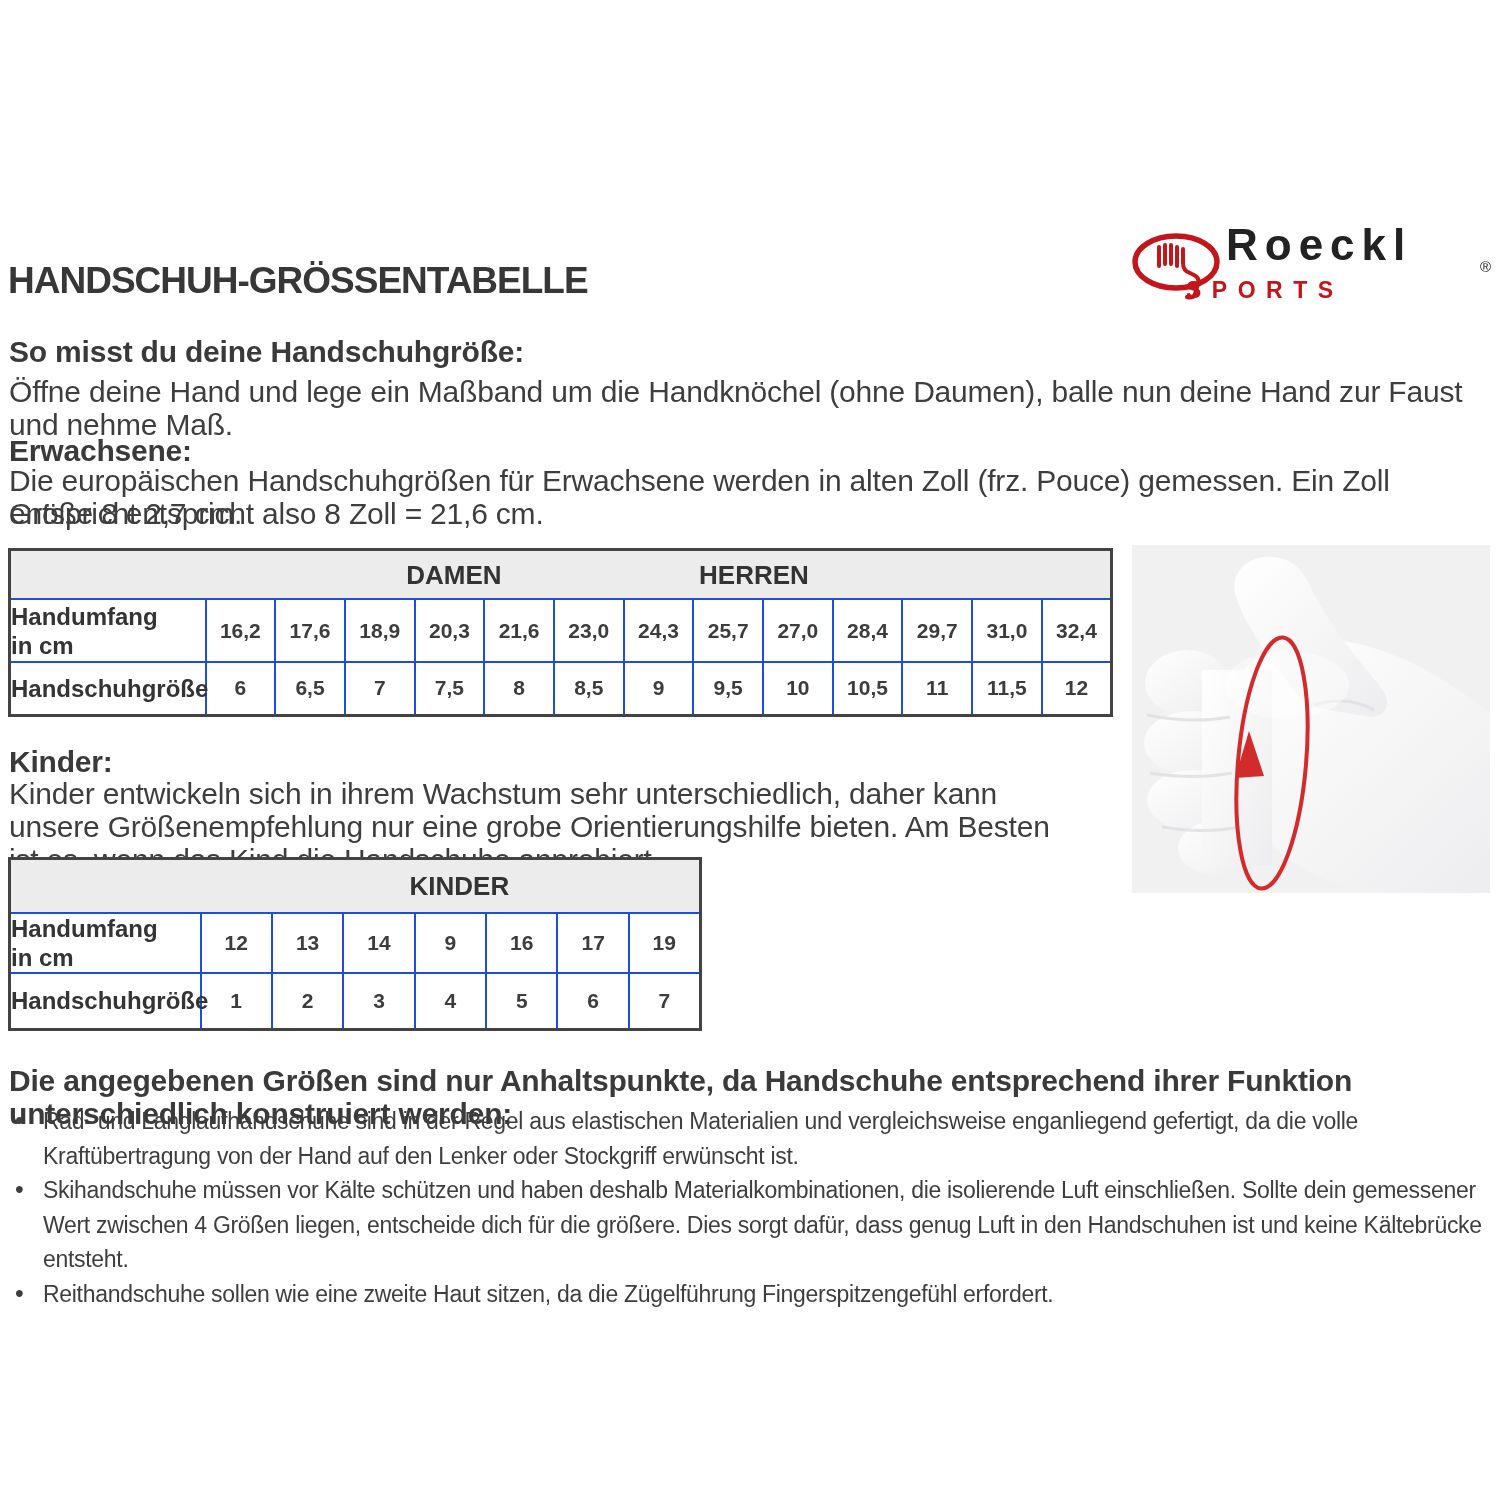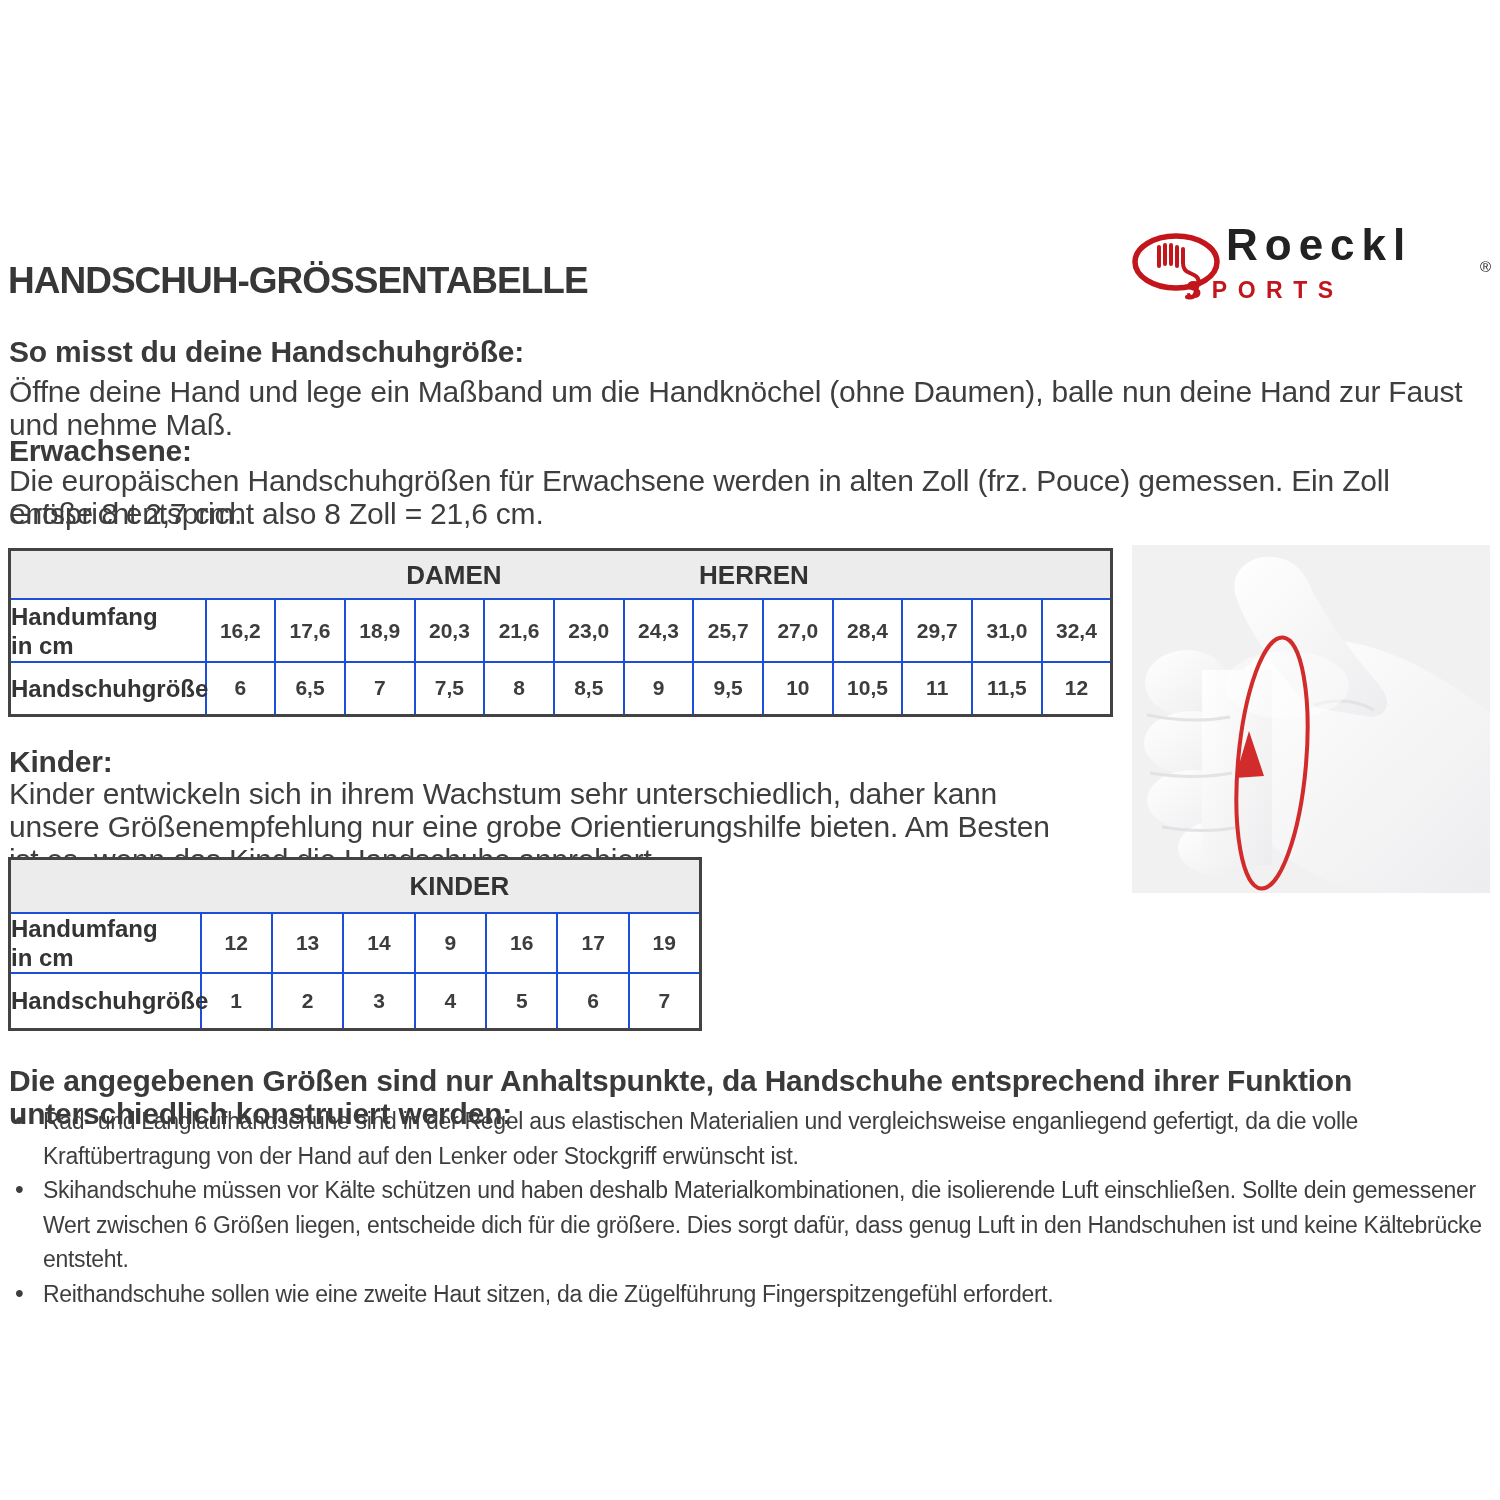--- a/index.html
+++ b/index.html
@@ -249,17 +249,17 @@
       <td class="num">5</td>
       <td class="num">6</td>
       <td class="num">7</td>
     </tr>
   </tbody>
     </table>
 
   <p class="txt bold" id="footer-heading">Die angegebenen Größen sind nur Anhaltspunkte, da Handschuhe entsprechend ihrer Funktion unterschiedlich konstruiert werden:</p>
   <ul class="notes">
     <li>Rad- und Langlaufhandschuhe sind in der Regel aus elastischen Materialien und vergleichsweise enganliegend gefertigt, da die volle Kraftübertragung von der Hand auf den Lenker oder Stockgriff erwünscht ist.</li>
-    <li>Skihandschuhe müssen vor Kälte schützen und haben deshalb Materialkombinationen, die isolierende Luft einschließen. Sollte dein gemessener Wert zwischen 6 Größen liegen, entscheide dich für die größere. Dies sorgt dafür, dass genug Luft in den Handschuhen ist und keine Kältebrücke entsteht.</li>
+    <li>Skihandschuhe müssen vor Kälte schützen und haben deshalb Materialkombinationen, die isolierende Luft einschließen. Sollte dein gemessener Wert zwischen 4 Größen liegen, entscheide dich für die größere. Dies sorgt dafür, dass genug Luft in den Handschuhen ist und keine Kältebrücke entsteht.</li>
     <li>Reithandschuhe sollen wie eine zweite Haut sitzen, da die Zügelführung Fingerspitzengefühl erfordert.</li>
   </ul>
 
 </div>
 
 </body></html>

